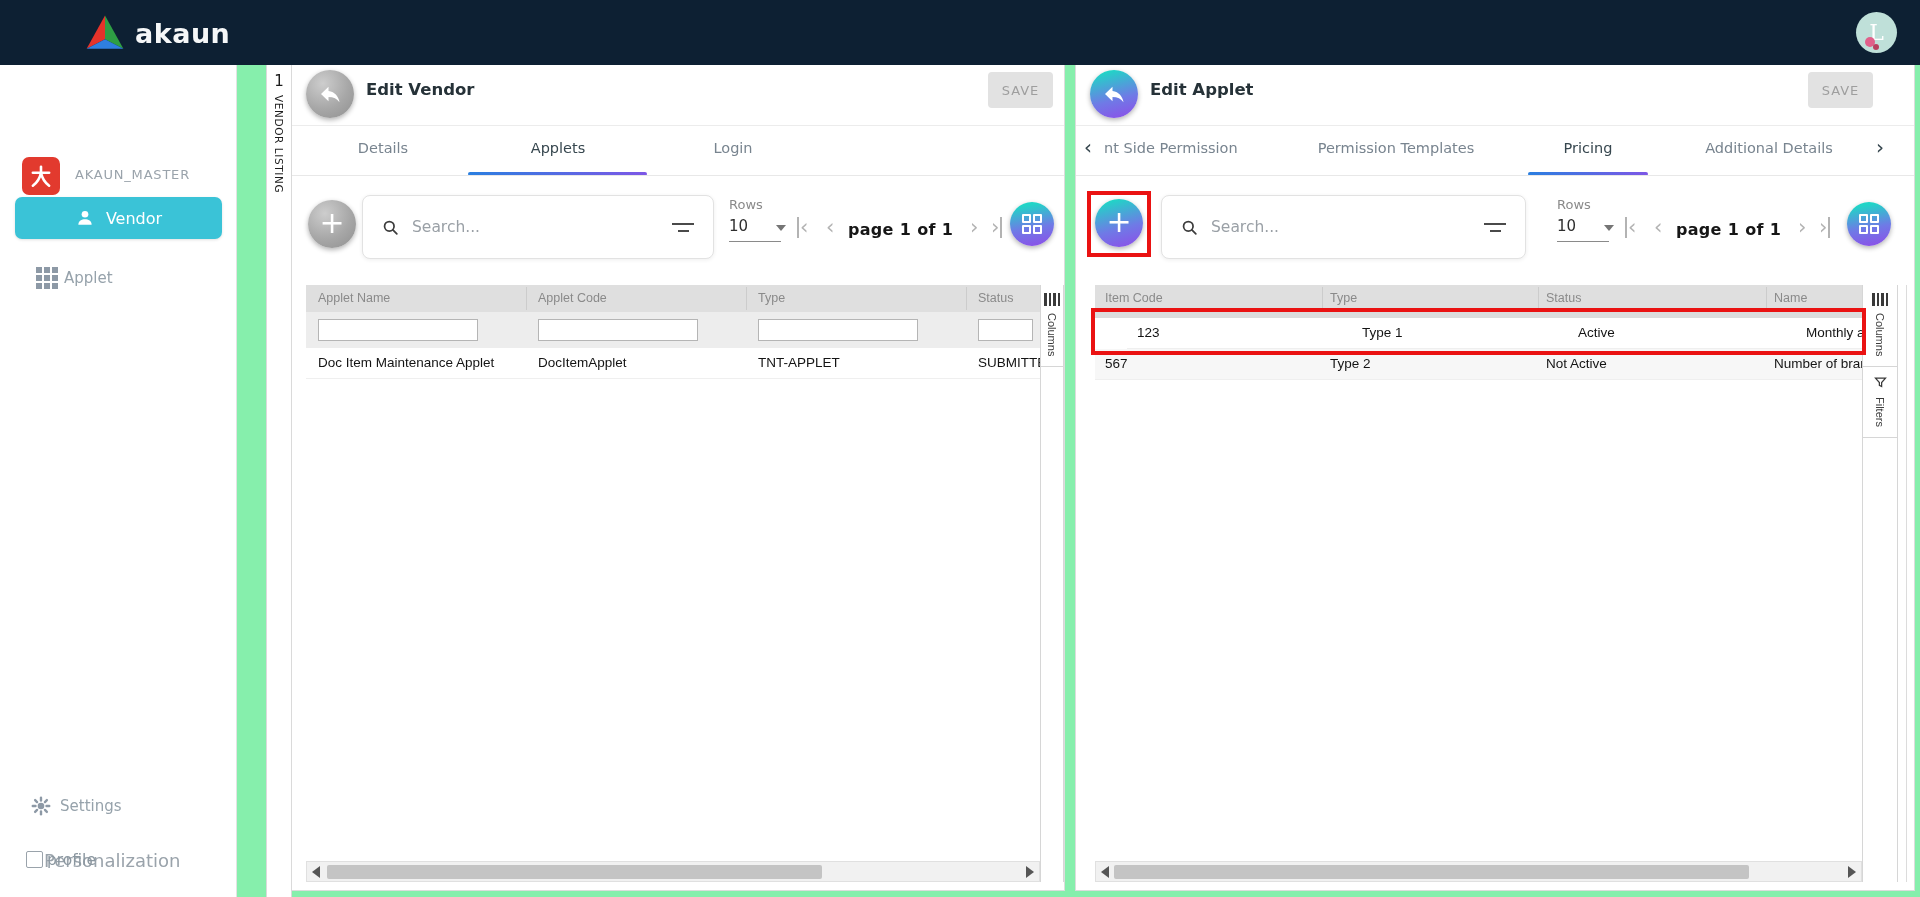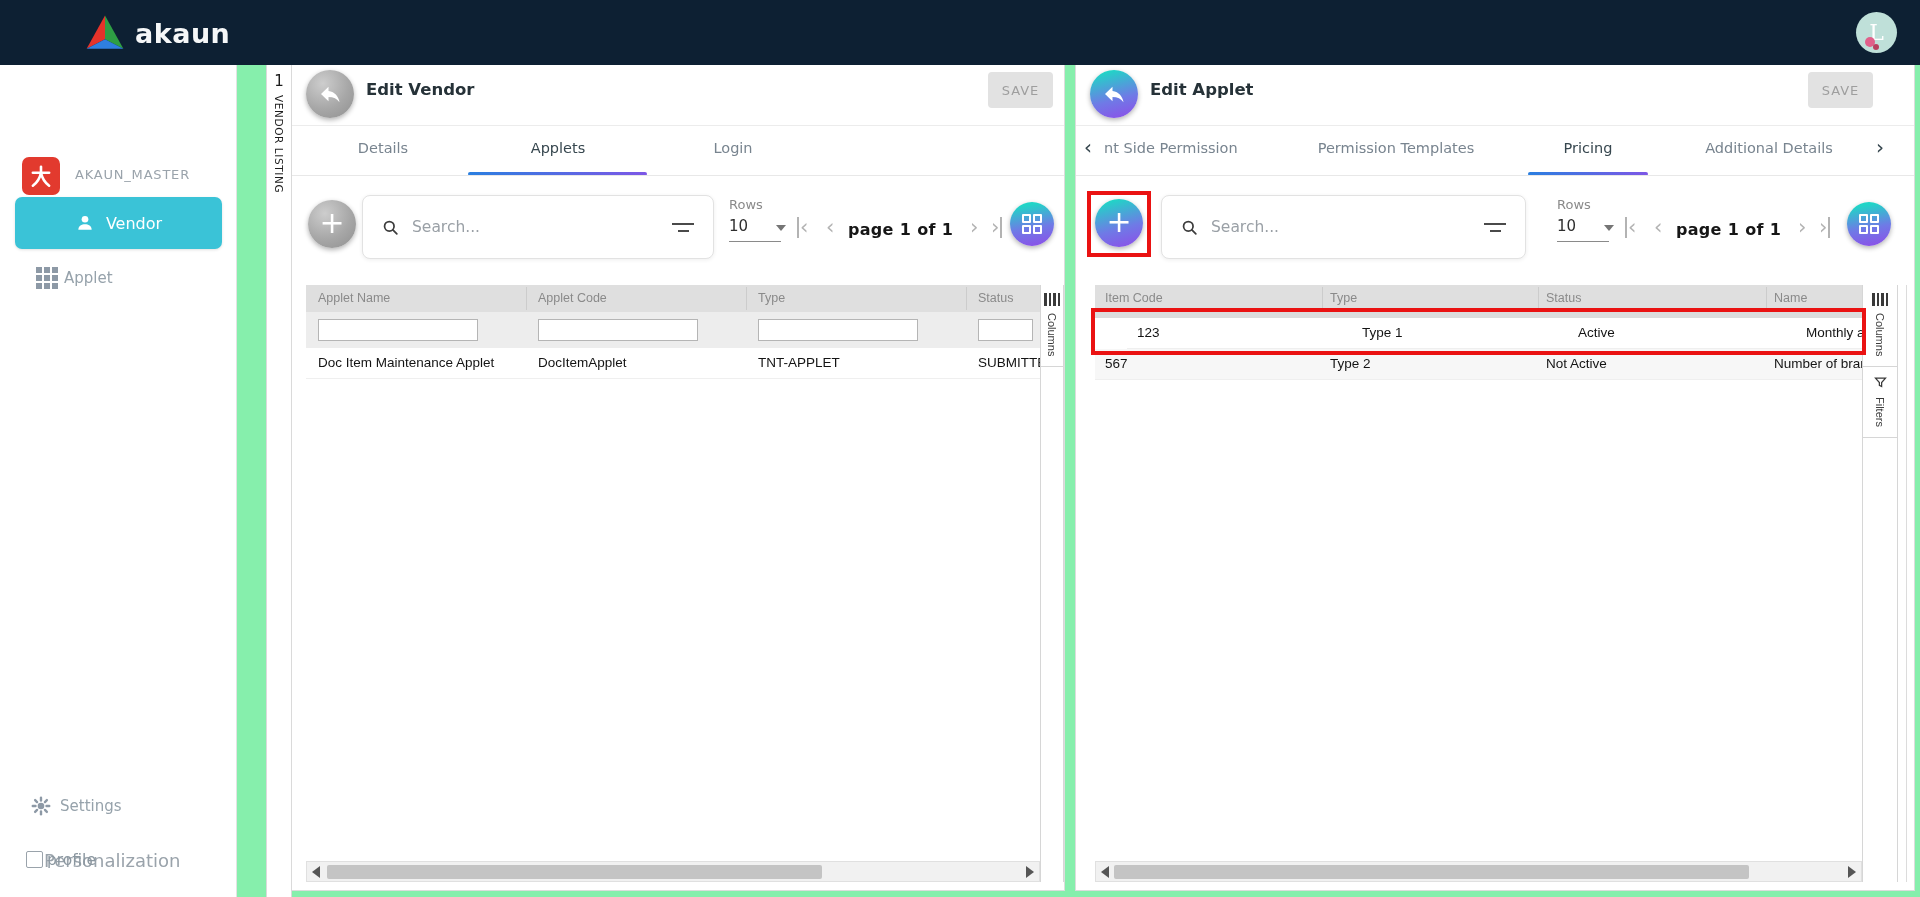--- a/index.html
+++ b/index.html
@@ -27,21 +27,21 @@
                    background:radial-gradient(circle at 35% 28%, #b13b56 0%, #8a1f3a 45%, #62102a 100%);
                    box-shadow:inset 0 0 0 2px rgba(255,255,255,.22), 0 1px 3px rgba(0,0,0,.4);
                    display:flex; align-items:center; justify-content:center; }
   .pill-label { position:absolute; left:60px; top:6px; width:152px; color:#fff; font-size:15px; line-height:1.25; }
   .pill-collapse { position:absolute; right:12px; top:13px; width:26px; height:26px; cursor:pointer; }
   .side-row { position:absolute; left:0; width:237px; display:flex; align-items:center; color:#96a2ab; cursor:pointer; }
   .tenant-row { top:92px; height:38px; }
   .tenant-icon { position:absolute; left:22px; top:0; width:38px; height:38px; background:#e23a2e; border-radius:7px;
                  display:flex; align-items:center; justify-content:center; }
   .tenant-label { position:absolute; left:75px; top:10px; font-size:13px; letter-spacing:.8px; color:#9aa3ab; }
-  .vendor-btn { position:absolute; left:15px; top:132px; width:207px; height:52px; background:var(--vendor-button-cyan,#3ac3d7);
+  .vendor-btn { position:absolute; left:15px; top:132px; width:207px; height:42px; background:var(--vendor-button-cyan,#3ac3d7);
                 border-radius:7px; display:flex; align-items:center; justify-content:center; gap:11px;
                 color:#fff; font-size:16px; cursor:pointer; box-shadow:0 1px 3px rgba(0,0,0,.12); }
   .applet-row { top:199px; height:28px; }
   .grid9 { position:absolute; left:36px; display:grid; grid-template-columns:repeat(3,6px); grid-template-rows:repeat(3,6px); gap:2px; }
   .grid9 div { background:#8d99a6; }
   .applet-label { position:absolute; left:64px; font-size:15px; color:#96a2ab; }
   .settings-row { top:727px; height:28px; }
   .settings-label { position:absolute; left:60px; font-size:15px; color:#96a2ab; }
   .gear-wrap { position:absolute; left:30px; top:3px; width:22px; height:22px; }
   .personalization-wrap { position:absolute; left:0; top:783px; width:237px; height:28px; color:#9aa3ab; }

